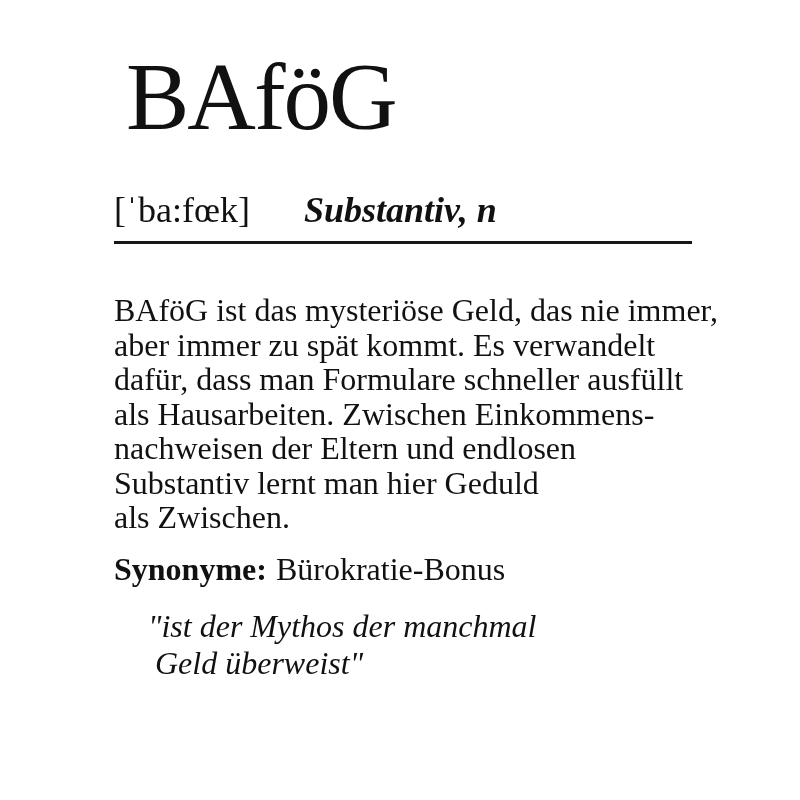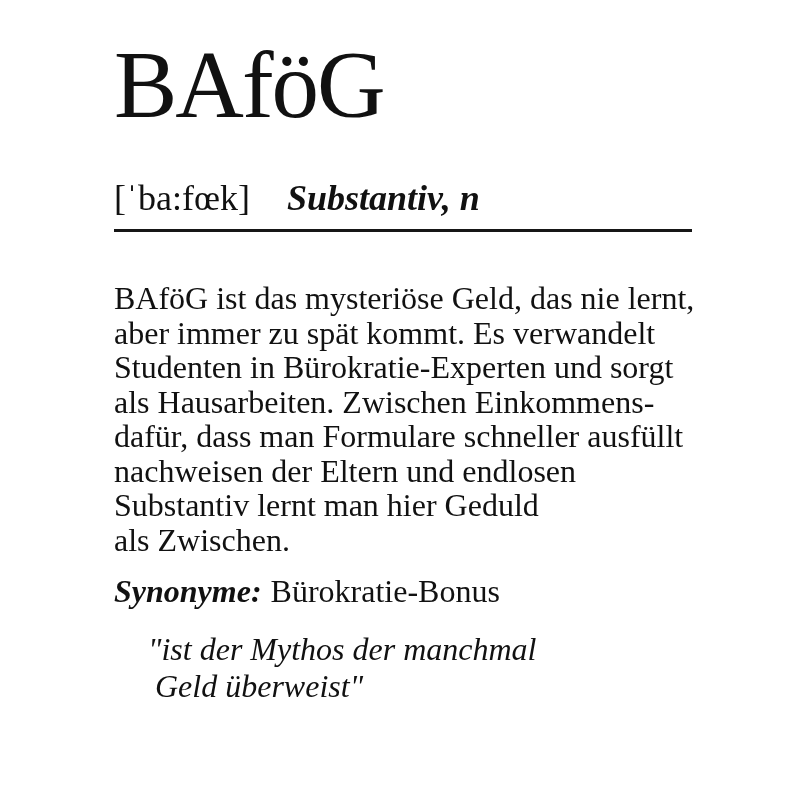--- a/index.html
+++ b/index.html
@@ -12,31 +12,31 @@
     width: 800px;
     height: 800px;
     background: #ffffff;
     color: #111111;
     font-family: "Liberation Serif", "DejaVu Serif", serif;
     overflow: hidden;
     box-sizing: border-box;
     padding: 38px 88px 0 114px;
   }
   .title {
-    margin: 0;
+    margin: 12px;
     font-size: 95px;
     line-height: 1.0;
     font-weight: 400;
     letter-spacing: -2px;
     white-space: nowrap;
   }
   .pron-row {
     display: flex;
     align-items: baseline;
-    gap: 37px;
+    gap: 54px;
     margin-top: 44px;
     font-size: 36px;
     line-height: 43px;
   }
   .pronunciation {
     white-space: nowrap;
   }
   .pos {
     font-style: italic;
     white-space: nowrap;
@@ -60,21 +60,20 @@
     margin-top: 17px;
     display: flex;
     align-items: flex-start;
     gap: 9px;
     font-size: 32px;
     line-height: 34.5px;
   }
   .synonyms .syn-label {
     font-weight: 700;
     white-space: nowrap;
-    font-style: italic;
   }
   .synonyms .syn-line {
     white-space: nowrap;
   }
   .quote {
     margin-top: 22px;
     margin-left: 34px;
     font-size: 32px;
     line-height: 37px;
     font-style: italic;
@@ -94,25 +93,24 @@
   <h1 class="title">BAföG</h1>
 
   <div class="pron-row">
     <span class="pronunciation">[ˈba:fœk]</span>
     <span class="pos">Substantiv, n</span>
   </div>
 
   <div class="rule"></div>
 
   <div class="definition">
-    <div class="def-line">BAföG ist das mysteriöse Geld, das nie lernt,</div>
+    <div class="def-line">BAföG ist das mysteriöse Geld, das nie immer,</div>
     <div class="def-line">aber immer zu spät kommt. Es verwandelt</div>
-    <div class="def-line">Studenten in Bürokratie-Experten und sorgt</div>
+    <div class="def-line">dafür, dass man Formulare schneller ausfüllt</div>
     <div class="def-line">als Hausarbeiten. Zwischen Einkommens-</div>
-    <div class="def-line">dafür, dass man Formulare schneller ausfüllt</div>
     <div class="def-line">nachweisen der Eltern und endlosen</div>
     <div class="def-line">Substantiv lernt man hier Geduld</div>
     <div class="def-line">als Zwischen.</div>
   </div>
 
   <div class="synonyms">
     <span class="syn-label">Synonyme:</span>
     <div class="syn-lines">
       <div class="syn-line">Bürokratie-Bonus</div>
     </div>

